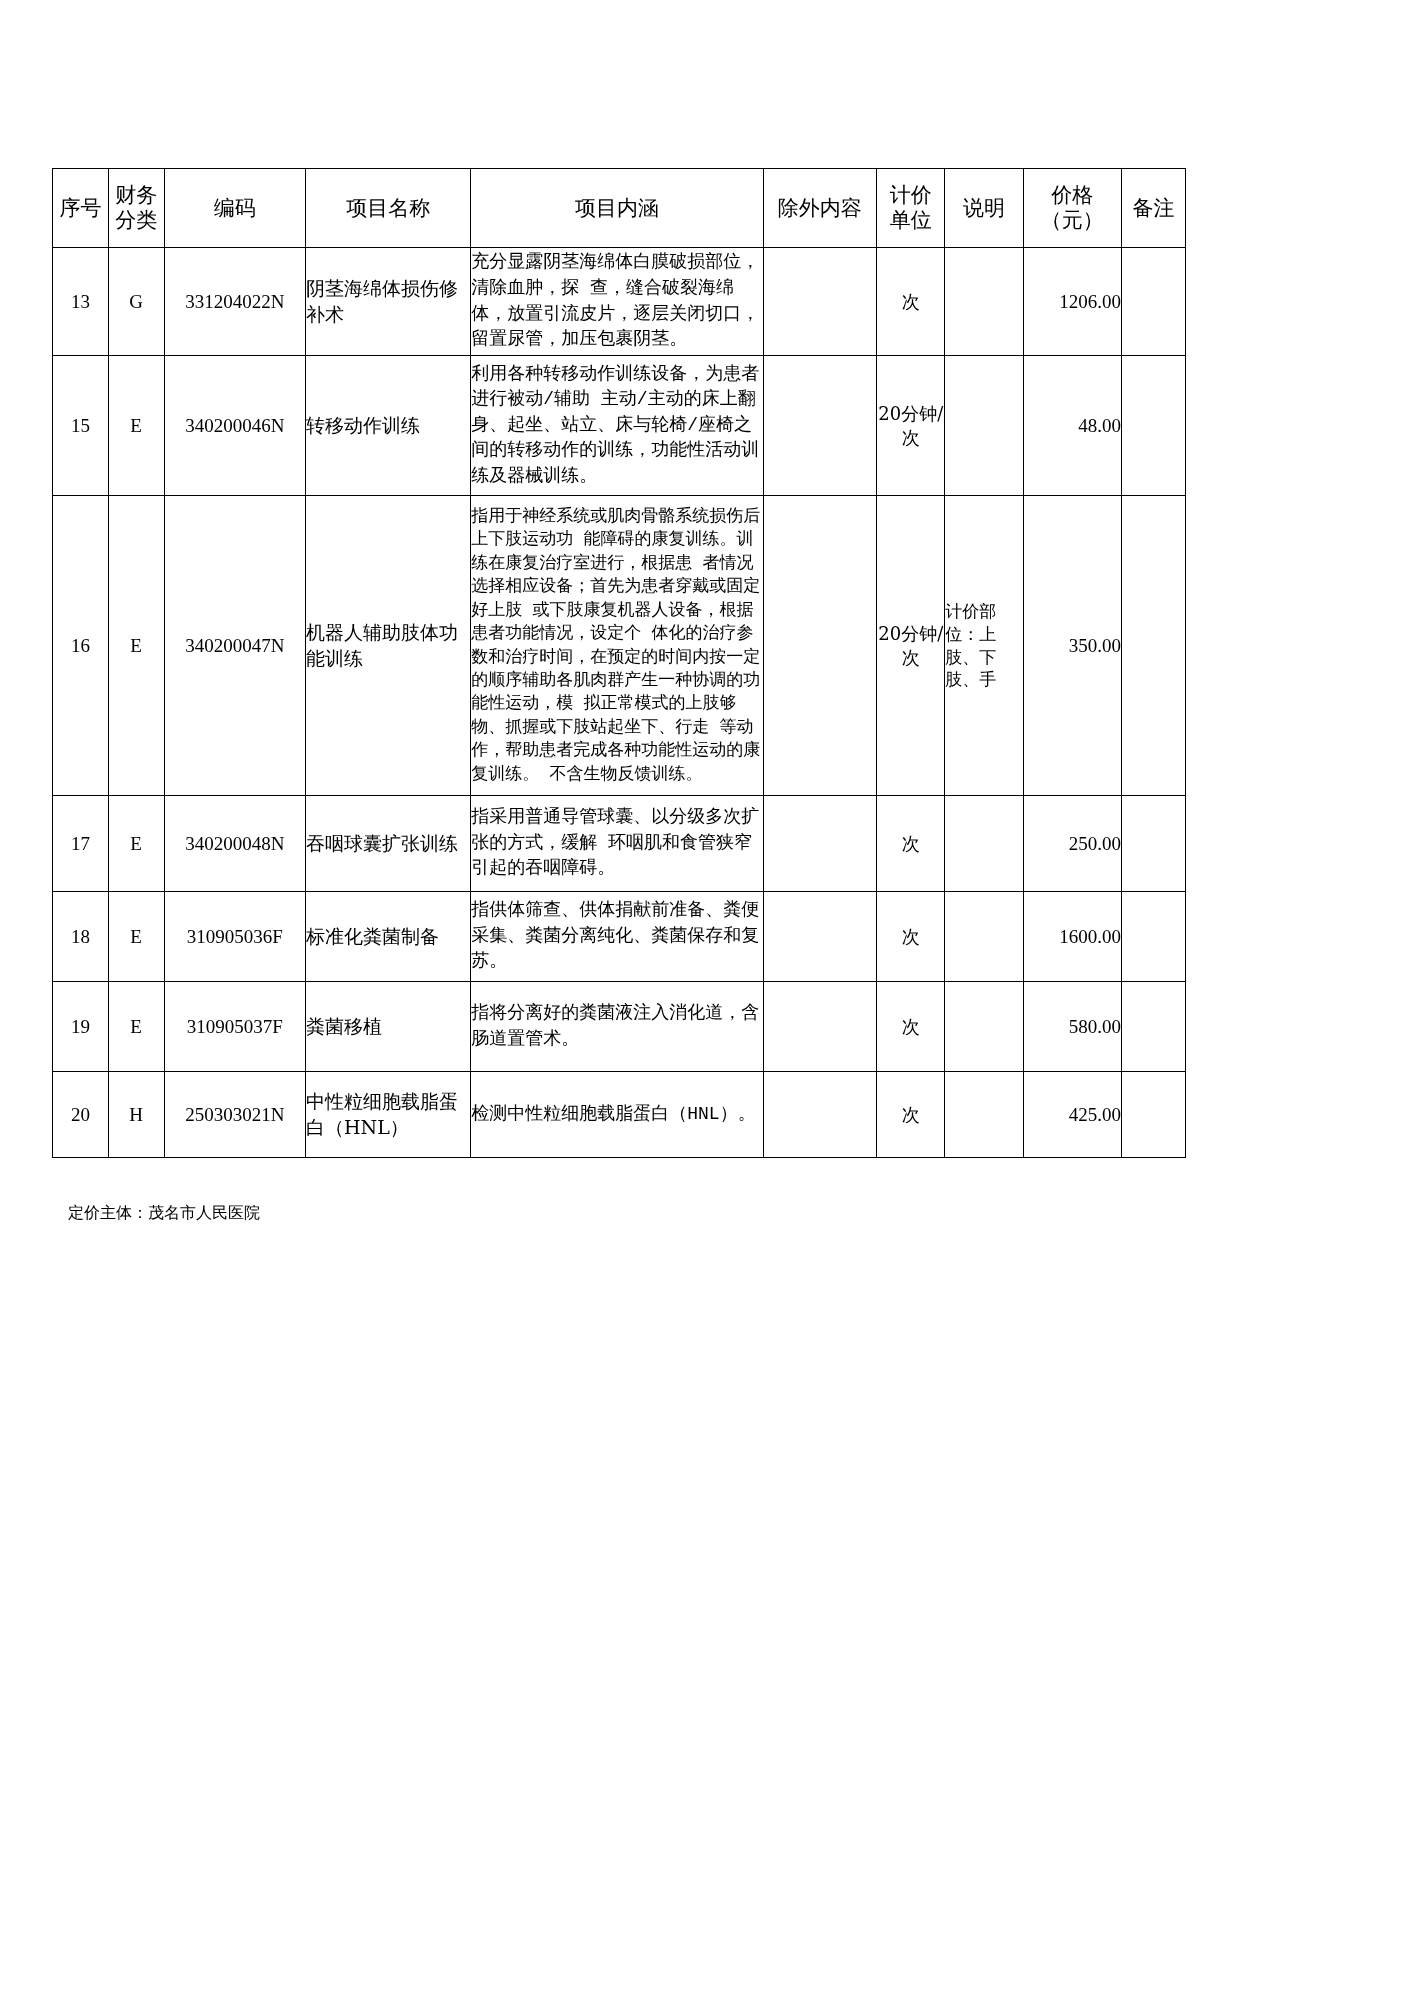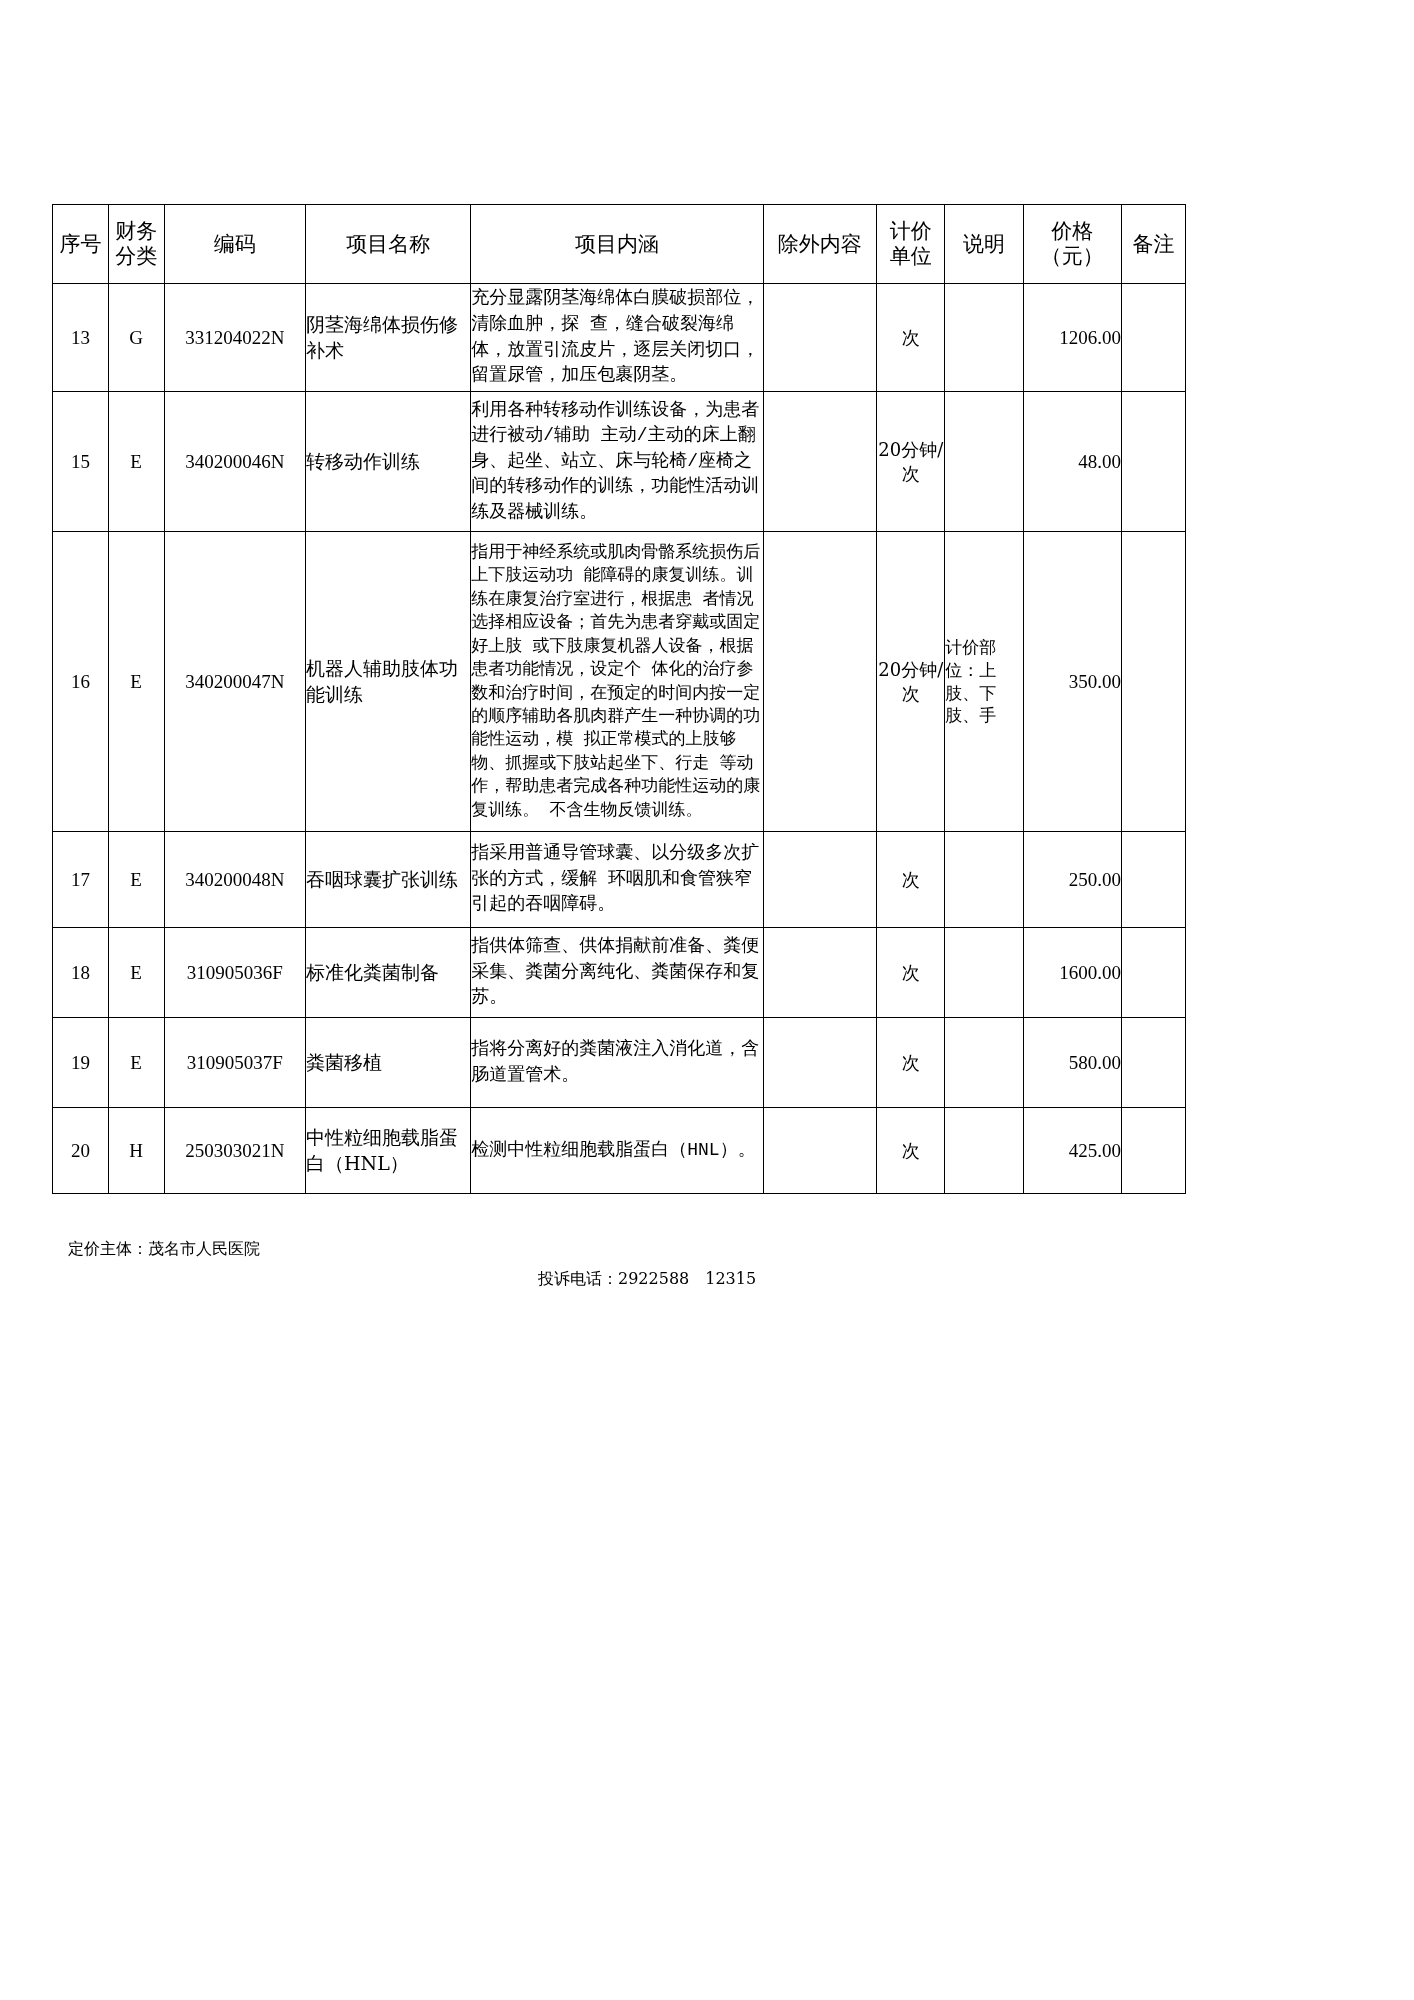--- a/index.html
+++ b/index.html
@@ -18,21 +18,20 @@
     position: relative;
     width: 1414px;
     min-height: 2000px;
     box-sizing: border-box;
     padding: 168px 52px 0 52px;
   }
   table.price-table {
     width: 1134px;
     border-collapse: collapse;
     table-layout: fixed;
-    margin-top: 36px;
   }
   table.price-table th,
   table.price-table td {
     border: 1px solid #000000;
     padding: 0;
     vertical-align: middle;
     font-weight: normal;
   }
   
   table.price-table {
@@ -252,17 +251,16 @@
           <td class="cell-note"></td>
           <td class="cell-price">425.00</td>
           <td class="cell-remark"></td>
         </tr>
       </tbody>
   </table>
 
   <div class="footer">
     <div class="footer-line">定价主体：茂名市人民医院</div>
     <div class="footer-line two-col">
-      <span class="footer-right">投诉电话：2922588　12315</span>
     </div>
   </div>
 
 </div>
 
 </body></html>

